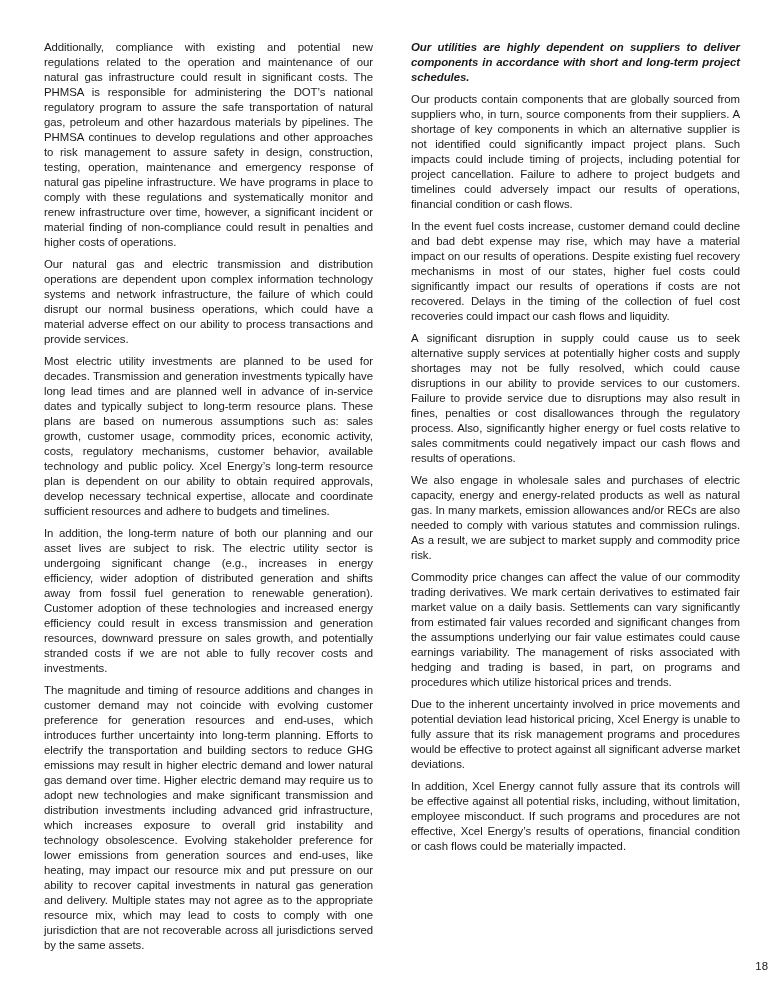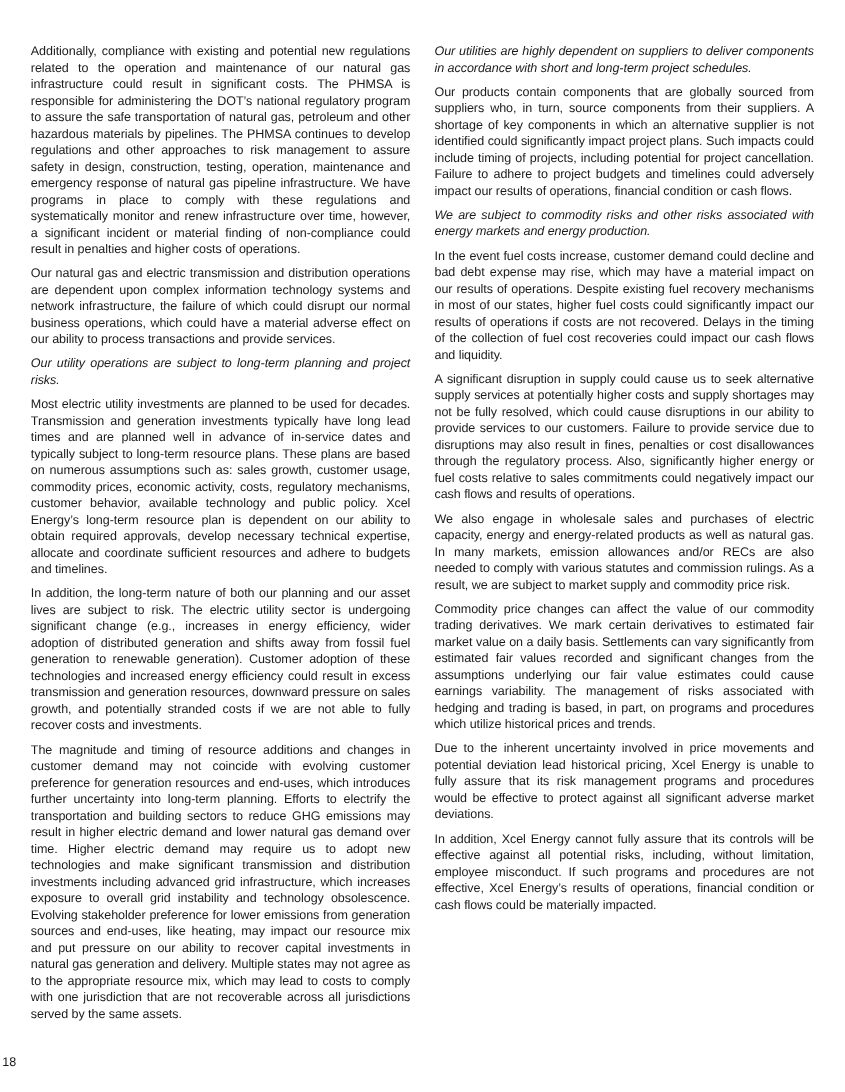--- a/index.html
+++ b/index.html
@@ -20,58 +20,56 @@
       left: 28px;
       top: 40px;
       width: 712px;
       display: flex;
       justify-content: space-between;
     }
     .col {
       width: 345px;
     }
     .col p {
-      margin: 0 0 7px 0;
+      margin: 0 0 7px 16px;
       font-size: 11.4px;
       line-height: 15px;
       text-align: justify;
       letter-spacing: -0.05px;
     }
     .col p.heading {
-      font-weight: normal;
+      font-weight: bold;
       font-style: italic;
     }
     .page-number {
       position: absolute;
       top: 959px;
       left: 0;
       width: 768px;
-      text-align: left;
+      text-align: right;
       font-size: 11.4px;
       line-height: 15px;
       padding-left: 2px;
       box-sizing: border-box;
     }
   </style>
 </head>
 <body>
 
 <div class="page">
   <div class="col">
     <p>Additionally, compliance with existing and potential new regulations related to the operation and maintenance of our natural gas infrastructure could result in significant costs. The PHMSA is responsible for administering the DOT’s national regulatory program to assure the safe transportation of natural gas, petroleum and other hazardous materials by pipelines. The PHMSA continues to develop regulations and other approaches to risk management to assure safety in design, construction, testing, operation, maintenance and emergency response of natural gas pipeline infrastructure. We have programs in place to comply with these regulations and systematically monitor and renew infrastructure over time, however, a significant incident or material finding of non-compliance could result in penalties and higher costs of operations.</p>
     <p>Our natural gas and electric transmission and distribution operations are dependent upon complex information technology systems and network infrastructure, the failure of which could disrupt our normal business operations, which could have a material adverse effect on our ability to process transactions and provide services.</p>
-    <p class="heading">Our utility operations are subject to long-term planning and project risks.</p>
     <p>Most electric utility investments are planned to be used for decades. Transmission and generation investments typically have long lead times and are planned well in advance of in-service dates and typically subject to long-term resource plans. These plans are based on numerous assumptions such as: sales growth, customer usage, commodity prices, economic activity, costs, regulatory mechanisms, customer behavior, available technology and public policy. Xcel Energy’s long-term resource plan is dependent on our ability to obtain required approvals, develop necessary technical expertise, allocate and coordinate sufficient resources and adhere to budgets and timelines.</p>
     <p>In addition, the long-term nature of both our planning and our asset lives are subject to risk. The electric utility sector is undergoing significant change (e.g., increases in energy efficiency, wider adoption of distributed generation and shifts away from fossil fuel generation to renewable generation). Customer adoption of these technologies and increased energy efficiency could result in excess transmission and generation resources, downward pressure on sales growth, and potentially stranded costs if we are not able to fully recover costs and investments.</p>
     <p>The magnitude and timing of resource additions and changes in customer demand may not coincide with evolving customer preference for generation resources and end-uses, which introduces further uncertainty into long-term planning. Efforts to electrify the transportation and building sectors to reduce GHG emissions may result in higher electric demand and lower natural gas demand over time. Higher electric demand may require us to adopt new technologies and make significant transmission and distribution investments including advanced grid infrastructure, which increases exposure to overall grid instability and technology obsolescence. Evolving stakeholder preference for lower emissions from generation sources and end-uses, like heating, may impact our resource mix and put pressure on our ability to recover capital investments in natural gas generation and delivery. Multiple states may not agree as to the appropriate resource mix, which may lead to costs to comply with one jurisdiction that are not recoverable across all jurisdictions served by the same assets.</p>
   </div>
   <div class="col">
     <p class="heading">Our utilities are highly dependent on suppliers to deliver components in accordance with short and long-term project schedules.</p>
     <p>Our products contain components that are globally sourced from suppliers who, in turn, source components from their suppliers. A shortage of key components in which an alternative supplier is not identified could significantly impact project plans. Such impacts could include timing of projects, including potential for project cancellation. Failure to adhere to project budgets and timelines could adversely impact our results of operations, financial condition or cash flows.</p>
-    <p class="heading">We are subject to commodity risks and other risks associated with energy markets and energy production.</p>
     <p>In the event fuel costs increase, customer demand could decline and bad debt expense may rise, which may have a material impact on our results of operations. Despite existing fuel recovery mechanisms in most of our states, higher fuel costs could significantly impact our results of operations if costs are not recovered. Delays in the timing of the collection of fuel cost recoveries could impact our cash flows and liquidity.</p>
     <p>A significant disruption in supply could cause us to seek alternative supply services at potentially higher costs and supply shortages may not be fully resolved, which could cause disruptions in our ability to provide services to our customers. Failure to provide service due to disruptions may also result in fines, penalties or cost disallowances through the regulatory process. Also, significantly higher energy or fuel costs relative to sales commitments could negatively impact our cash flows and results of operations.</p>
     <p>We also engage in wholesale sales and purchases of electric capacity, energy and energy-related products as well as natural gas. In many markets, emission allowances and/or RECs are also needed to comply with various statutes and commission rulings. As a result, we are subject to market supply and commodity price risk.</p>
     <p>Commodity price changes can affect the value of our commodity trading derivatives. We mark certain derivatives to estimated fair market value on a daily basis. Settlements can vary significantly from estimated fair values recorded and significant changes from the assumptions underlying our fair value estimates could cause earnings variability. The management of risks associated with hedging and trading is based, in part, on programs and procedures which utilize historical prices and trends.</p>
     <p>Due to the inherent uncertainty involved in price movements and potential deviation lead historical pricing, Xcel Energy is unable to fully assure that its risk management programs and procedures would be effective to protect against all significant adverse market deviations.</p>
     <p>In addition, Xcel Energy cannot fully assure that its controls will be effective against all potential risks, including, without limitation, employee misconduct. If such programs and procedures are not effective, Xcel Energy’s results of operations, financial condition or cash flows could be materially impacted.</p>
   </div>
 </div>
 
 <div class="page-number">18</div>

